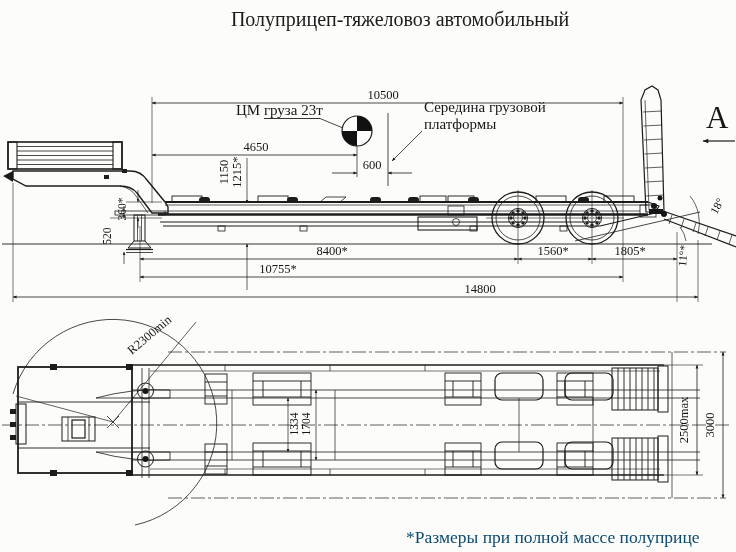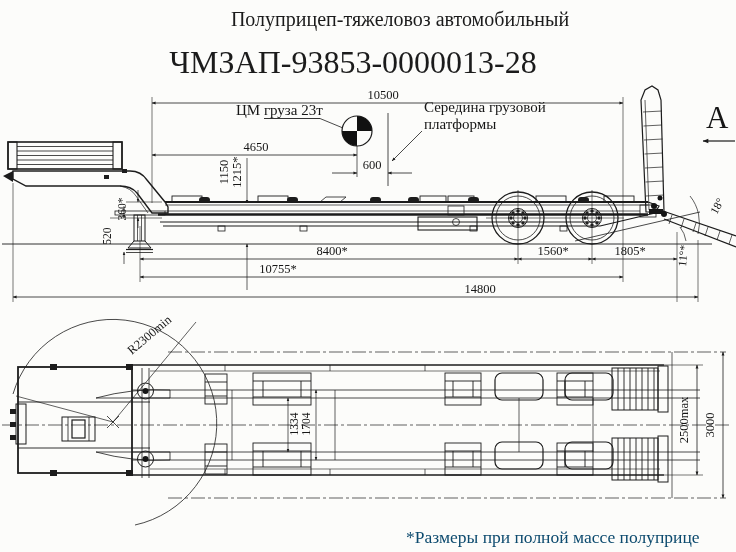--- a/index.html
+++ b/index.html
@@ -25,21 +25,20 @@
   .note{font-size:15px;}
   .viewA{font-size:31px;}
   .ln{stroke:#1c1c1c;fill:none;}
 </style>
 </head>
 <body>
 
 <div class="page">
 
   <div class="title-line title-1">Полуприцеп-тяжеловоз автомобильный</div>
-  <div class="title-line title-2">ЧМЗАП-93853-0000013-28</div>
 
   <svg width="736" height="552" viewBox="0 0 736 552">
     <defs>
       <marker id="arr" viewBox="0 0 10 10" refX="9.6" refY="5" markerWidth="10" markerHeight="4.6" orient="auto-start-reverse">
         <path d="M0,1.1 L10,5 L0,8.9 Z" fill="#1c1c1c"></path>
       </marker>
     </defs>
 
     <g>
 

